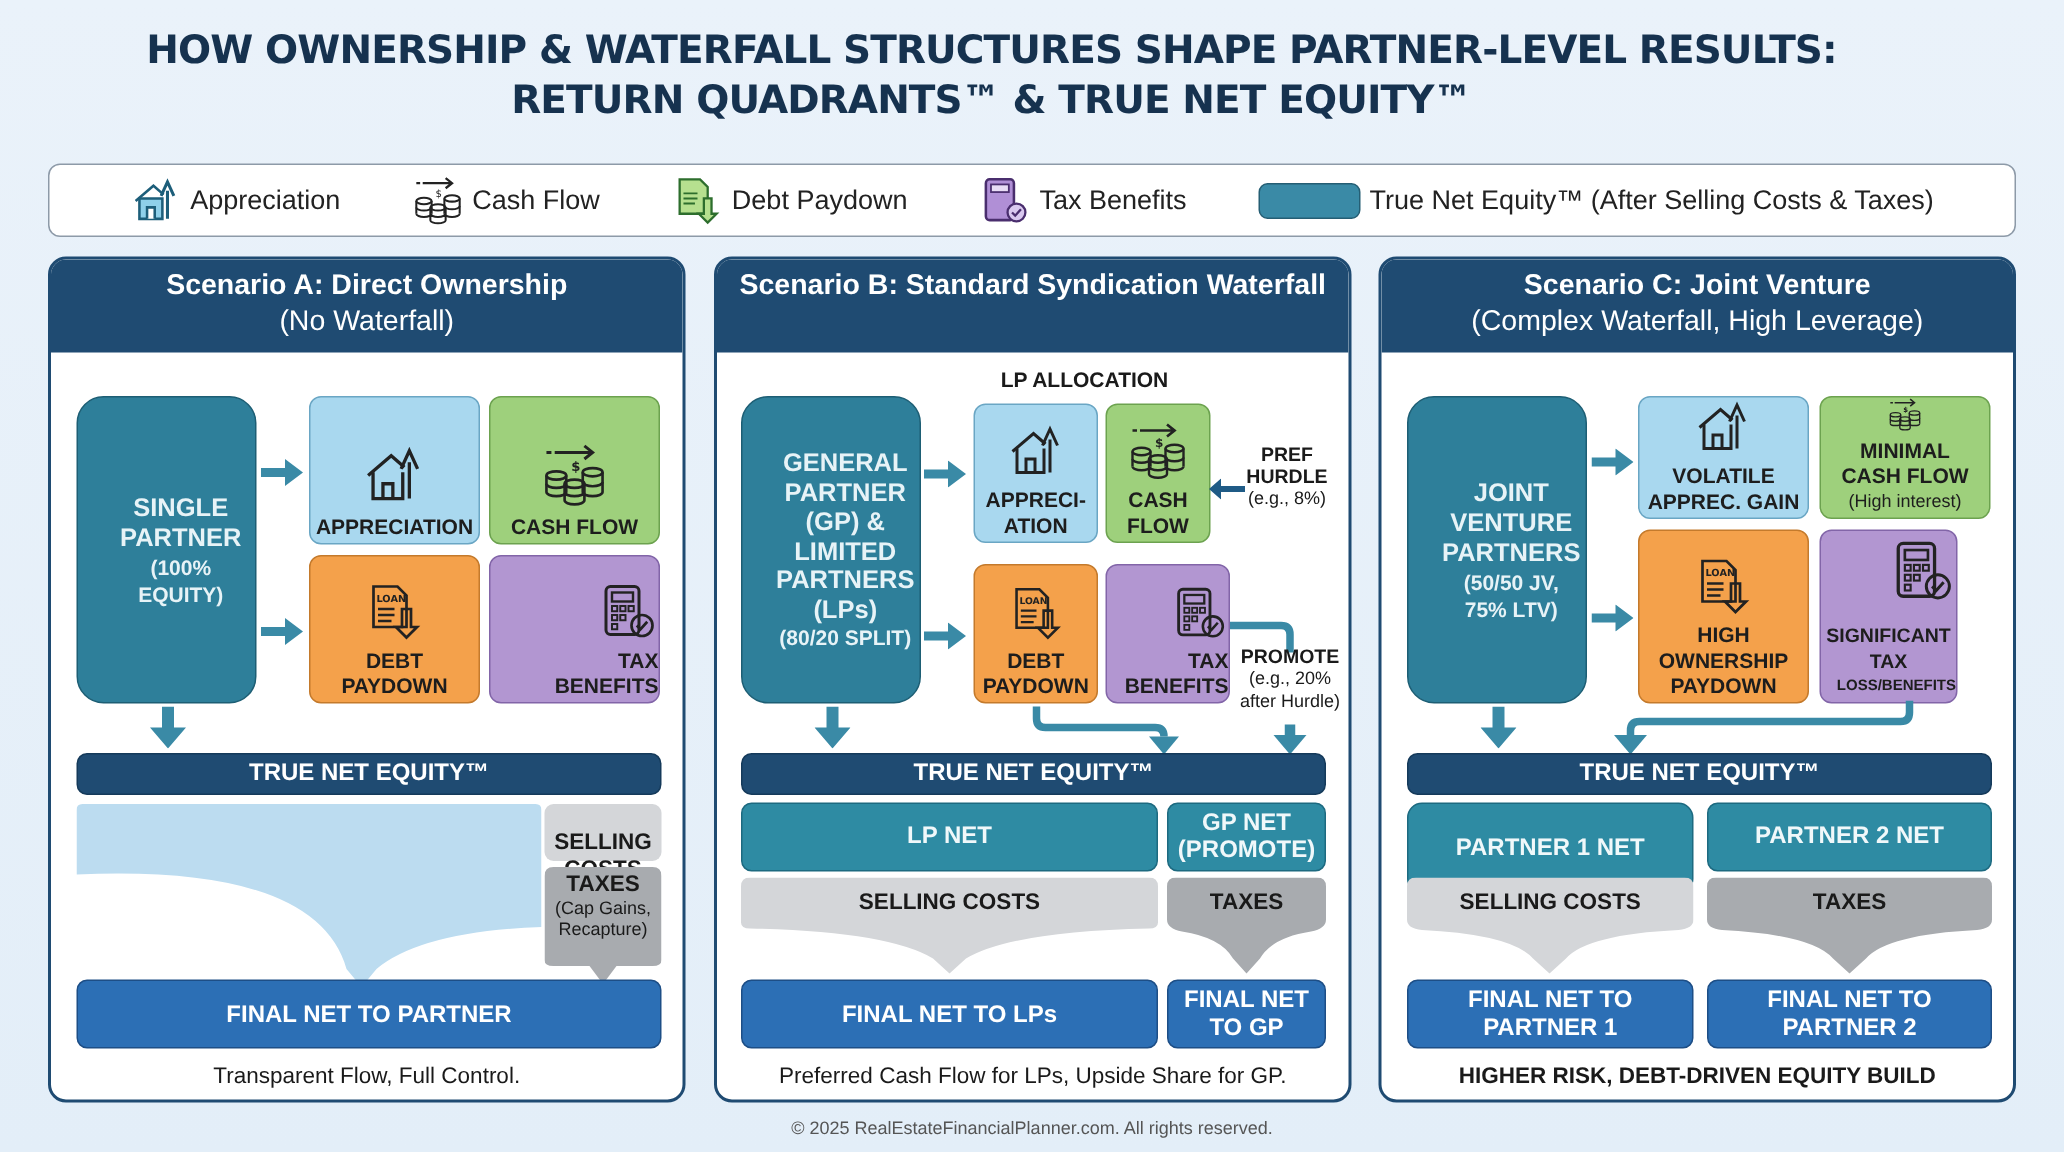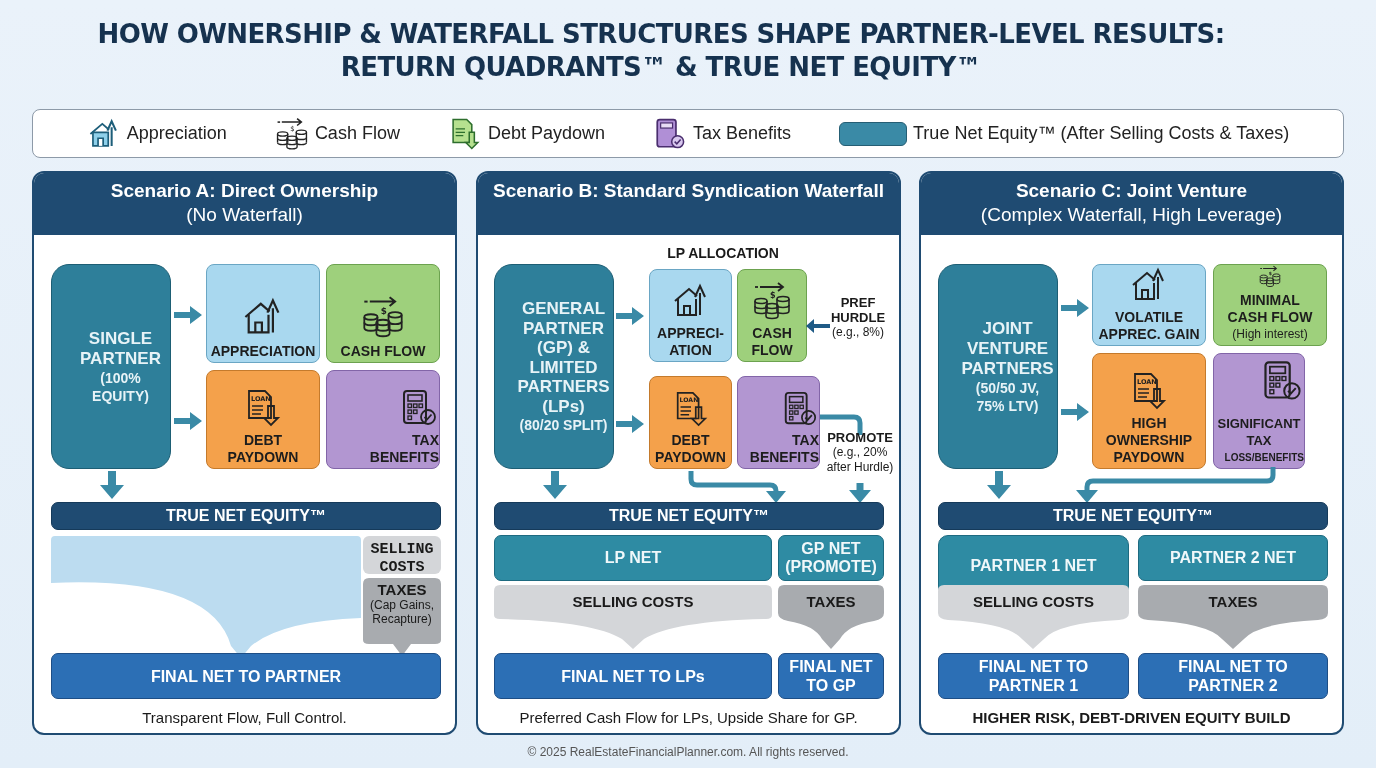--- a/index.html
+++ b/index.html
@@ -230,21 +230,21 @@
     <svg class="abs arrow-d" style="left:66px; top:236px;">
         <use href="#arrow-down"></use>
       </svg>
 
     <div class="abs tne-bar" style="left:17px; top:267px; width:390px; height:28px;">TRUE NET EQUITY™</div>
 
     <svg class="abs" style="left:17px; top:301px;" width="310" height="122" viewBox="0 0 310 122">
       <path d="M4 0 H306 Q310 0 310 4 V82 Q230 85 200 110 L190 122 L180 110 Q160 40 0 47 V4 Q0 0 4 0 Z" fill="#bcdcf0"></path>
     </svg>
     <div class="abs" style="left:329px; top:301px; width:78px; height:38px; background:#d4d6d9; border-radius:6px;">
-      <div class="cost-light" style="line-height:18px; padding-top:5px;font-family:Liberation Mono, monospace;">
+      <div class="cost-light" style="line-height:18px; padding-top:17px;">
         <div>SELLING</div>
         <div>COSTS</div>
       </div>
     </div>
     <svg class="abs" style="left:329px; top:343px;" width="78" height="80" viewBox="0 0 78 80">
       <path d="M6 0 H72 Q78 0 78 6 V62 Q78 66 72 66 H48 L39 78 L30 66 H6 Q0 66 0 62 V6 Q0 0 6 0 Z" fill="#a8abaf"></path>
     </svg>
     <div class="abs" style="left:329px; top:346px; width:78px; text-align:center;">
       <div class="cost-light">TAXES</div>
       <div style="font-size:12px; line-height:14px;">(Cap Gains,</div>

